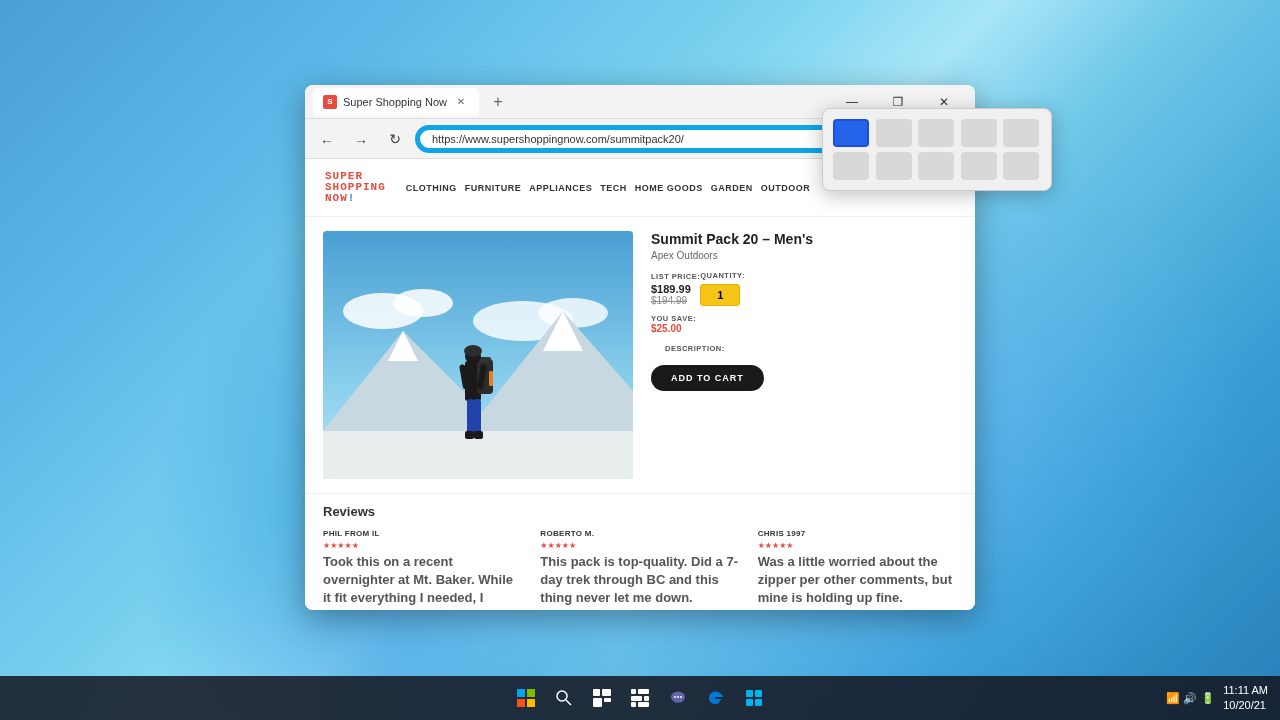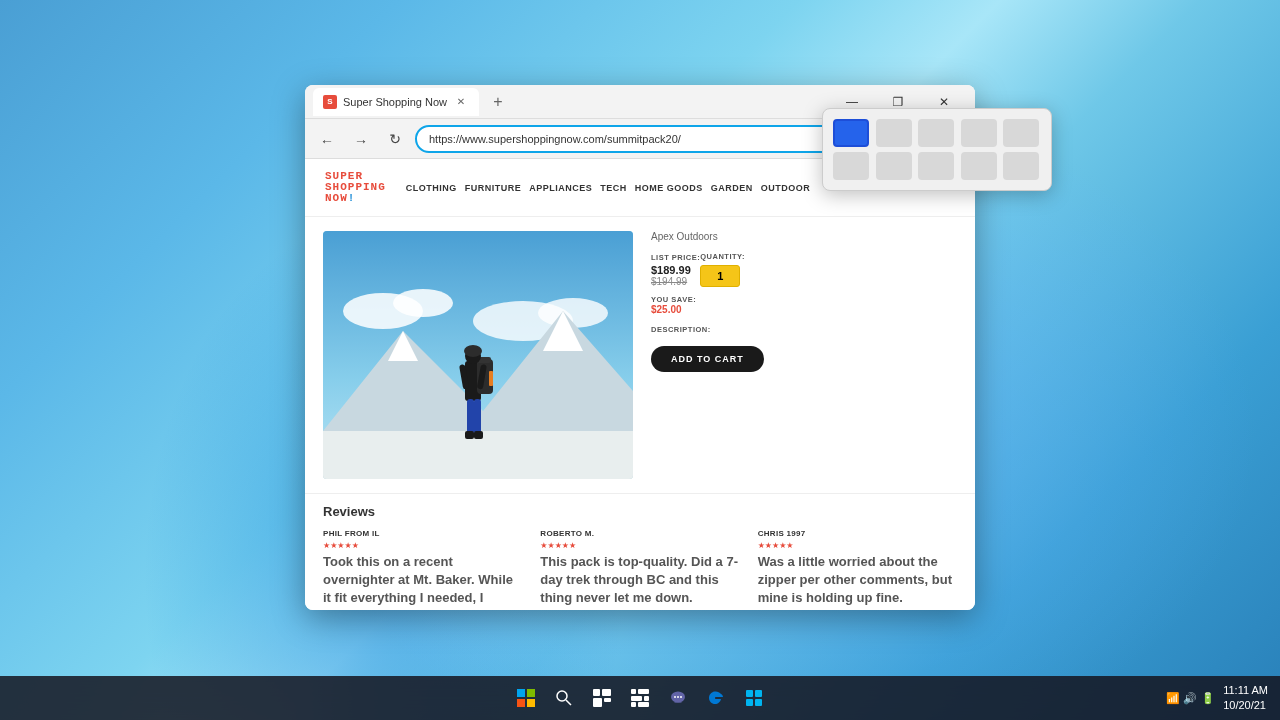--- a/index.html
+++ b/index.html
@@ -178,21 +178,21 @@
       display: flex;
       align-items: center;
       justify-content: center;
       font-size: 14px;
       color: #444;
     }
     .browser-nav-btn:disabled { color: #bbb; cursor: default; }
     .address-bar {
       flex: 1;
       height: 28px;
-      border: 2px solid #0ea5e9;
+      border: 5px solid #0ea5e9;
       border-radius: 14px;
       background: white;
       padding: 0 12px;
       font-size: 11px;
       color: #333;
       display: flex;
       align-items: center;
     }
 
     
@@ -334,20 +334,21 @@
       color: #e74c3c;
     }
     .description-section { margin-bottom: 12px; }
     .description-label {
       font-size: 7.5px;
       font-weight: 700;
       color: #555;
       text-transform: uppercase;
       letter-spacing: 0.5px;
       margin-bottom: 4px;
+      margin-left: 14px;
     }
     .description-text {
       font-size: 8px;
       color: #444;
       line-height: 1.5;
     }
     .add-to-cart-btn {
       background: #1a1a1a;
       color: white;
       border: none;
@@ -527,20 +528,21 @@
               <rect x="-6" y="48" width="7" height="35" rx="3" fill="#2244aa"></rect>
               <rect x="1" y="48" width="7" height="35" rx="3" fill="#2244aa"></rect>
 
               <rect x="-8" y="80" width="9" height="8" rx="2" fill="#1a1a1a"></rect>
               <rect x="1" y="80" width="9" height="8" rx="2" fill="#1a1a1a"></rect>
             </g>
           </svg>
         </div>
 
         <div class="product-details">
+          <div class="product-title">Summit Pack 20 – Men's</div>
           <div class="product-brand">Apex Outdoors</div>
 
           <div class="price-quantity-row">
             <div class="price-section">
               <div class="price-label">LIST PRICE:</div>
               <div class="price-current">$189.99</div>
               <div class="price-original">$194.99</div>
             </div>
             <div class="quantity-section">
               <div class="quantity-label">QUANTITY:</div>

